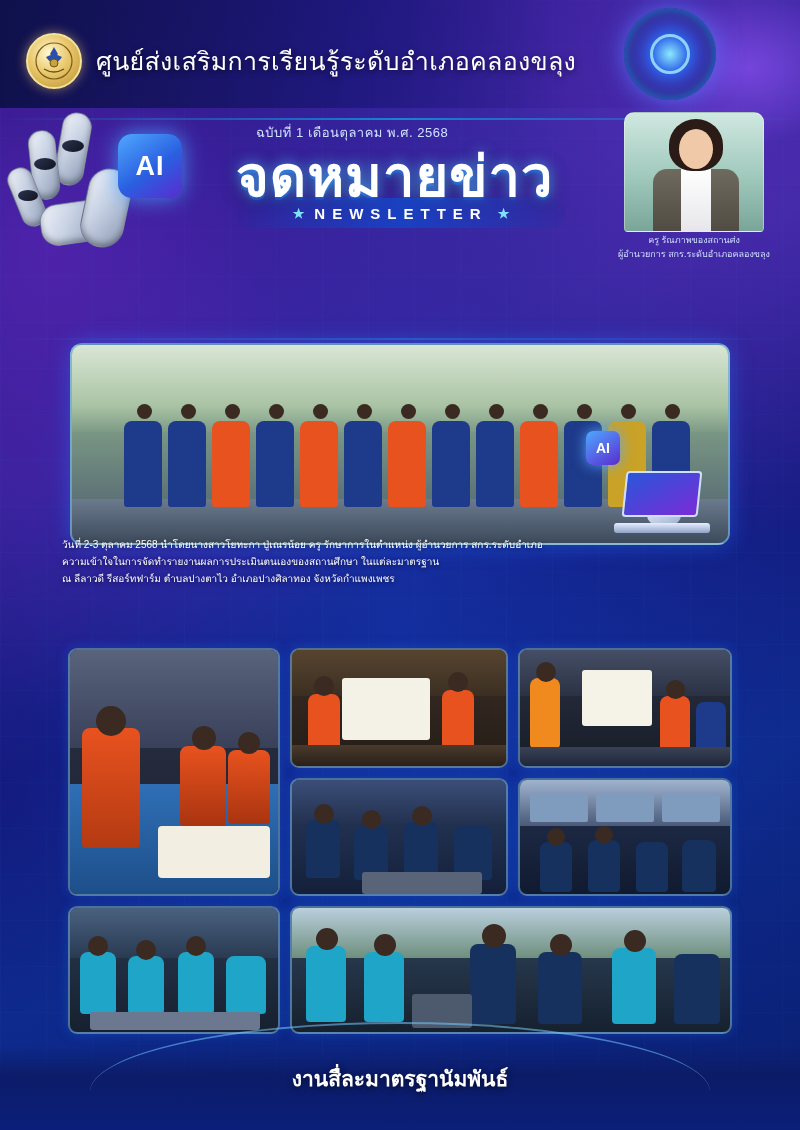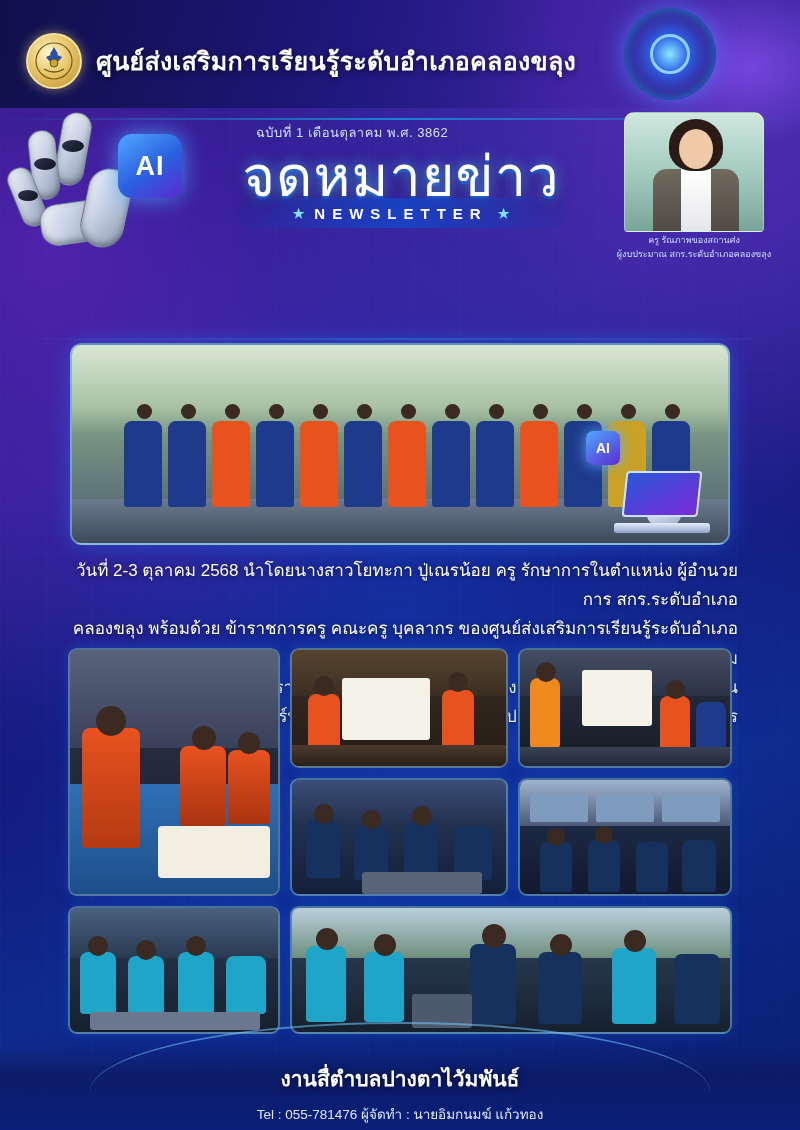--- a/index.html
+++ b/index.html
@@ -44,21 +44,21 @@
   .seal {
     width: 56px; height: 56px; border-radius: 50%;
     background: radial-gradient(circle at 40% 35%, #fff9d0 0%, #e8c66a 45%, #b8902f 100%);
     border: 2px solid #f4e49a;
     display: flex; align-items: center; justify-content: center;
     flex: 0 0 auto;
     box-shadow: 0 0 12px rgba(255,220,120,.5);
   }
   .seal svg { width: 40px; height: 40px; }
   .org-title {
-    font-size: 25px; font-weight: bold; color: #fff;
+    font-size: 25px; font-weight: normal; color: #fff;
     letter-spacing: .3px;
     text-shadow: 0 2px 6px rgba(0,0,0,.6);
   }
   .org-sub { font-size: 14px; color: #e6ecff; margin-top: 3px; }
 
   .head-orb {
     position: absolute; right: 84px; top: 8px;
     width: 92px; height: 92px; border-radius: 50%;
     background: radial-gradient(circle at 50% 50%, #8be8ff 0%, #2d63e8 28%, #3b1c96 60%, #1a0f5c 100%);
     box-shadow: 0 0 26px rgba(90,120,255,.8), inset 0 0 18px rgba(0,220,255,.6);
@@ -73,22 +73,22 @@
   }
 
   
   .masthead { position: relative; height: 210px; }
   .issue {
     position: absolute; left: 256px; top: 14px;
     font-size: 13px; color: #cfe2ff; letter-spacing: .5px;
   }
   .bigtitle {
     position: absolute; left: 236px; top: 24px;
-    width: 330px; text-align: center;
-    font-size: 56px; font-weight: normal; color: #ffffff;
+    width: 330px; 
+    font-size: 56px; font-weight: bold; color: #ffffff;
     text-shadow: 0 0 14px rgba(80,180,255,.95), 0 3px 0 #1640b0, 0 5px 18px rgba(0,0,0,.6);
     letter-spacing: 1px;
   }
   .newsbar {
     position: absolute; left: 236px; top: 90px; width: 330px;
     height: 30px; border-radius: 15px;
     background: linear-gradient(90deg, rgba(10,40,140,.1), rgba(20,70,200,.85), rgba(10,40,140,.1));
     display: flex; align-items: center; justify-content: center; gap: 10px;
     color: #fff; font-size: 15px; letter-spacing: 7px; font-weight: bold;
   }
@@ -164,23 +164,23 @@
   .laptop .screen { position:absolute; left:10px; top:0; width:76px; height:46px; border-radius:4px;
     background: linear-gradient(150deg,#2a57d8,#7a2bd8); border:2px solid #cfe0ff; transform: skewX(-6deg); }
   .laptop .base { position:absolute; left:0; bottom:0; width:96px; height:10px; border-radius:3px;
     background: linear-gradient(180deg,#e6eeff,#8fa3c8); }
   .mini-robot { position:absolute; right:44px; bottom:16px; width:40px; height:52px; }
   .mini-robot .h { width:26px; height:22px; border-radius:11px; background:linear-gradient(150deg,#ffffff,#b9c6dc); margin:0 auto; }
   .mini-robot .b { width:34px; height:26px; border-radius:10px; background:linear-gradient(150deg,#f4f7ff,#9fb0cf); margin:2px auto 0; }
 
   
   .bodytext {
-    position: absolute; left: 62px; top: 556px; width: 676px;
-    color: #ffffff; font-size: 17px; line-height: 1.72;
-    text-align: right;
+    position: absolute; left: 62px; top: 536px; width: 676px;
+    color: #ffffff; font-size: 10px; line-height: 1.72;
+    text-align: left;
     text-shadow: 0 1px 4px rgba(0,0,0,.55);
   }
 
   
   .grid { position: absolute; left: 68px; top: 648px; width: 664px; }
   .ph {
     position: absolute; border-radius: 9px; overflow: hidden;
     border: 2px solid rgba(130,195,255,.5);
     box-shadow: 0 0 12px rgba(30,110,230,.35);
   }
@@ -236,38 +236,38 @@
       <div class="finger" style="left:4px;top:58px;width:26px;height:62px;transform:rotate(-22deg);"></div>
       <div class="finger" style="left:30px;top:94px;width:64px;height:42px;transform:rotate(-8deg);"></div>
       <div class="knuckle" style="left:52px;top:32px;width:22px;height:12px;"></div>
       <div class="knuckle" style="left:24px;top:50px;width:22px;height:12px;"></div>
       <div class="knuckle" style="left:8px;top:82px;width:20px;height:11px;"></div>
       <div class="finger" style="left:74px;top:60px;width:44px;height:80px;border-radius:22px;transform:rotate(12deg);"></div>
     </div>
 
     <div class="ai-badge">AI</div>
 
-    <div class="issue">ฉบับที่ 1 เดือนตุลาคม พ.ศ. 3862</div>
+    <div class="issue">ฉบับที่ 1 เดือนตุลาคม พ.ศ. 2568</div>
     <div class="bigtitle">จดหมายข่าว</div>
     <div class="newsbar">
       <span class="star">★</span>
       <span>NEWSLETTER</span>
       <span class="star">★</span>
     </div>
 
 
     <div class="portrait-wrap">
       <div class="portrait">
         <div class="p-body"></div>
         <div class="p-shirt"></div>
         <div class="p-hair"></div>
         <div class="p-face"></div>
       </div>
       <div class="p-role">ครู รัณภาพของสถานศ่ง</div>
-      <div class="p-role">ผู้งบประมาณ สกร.ระดับอำเภอคลองขลุง</div>
+      <div class="p-role">ผู้อำนวยการ สกร.ระดับอำเภอคลองขลุง</div>
     </div>
   </div>
 
   <div class="hero">
     <div class="hero-sky"></div>
     <div class="hero-floor"></div>
     <div class="person" style="left:52px;">
         <div class="head"></div>
         <div class="torso" style="background:#1e3a8a;"></div>
       </div>
@@ -325,21 +325,20 @@
         <div class="b"></div>
       </div>
     <div class="laptop">
         <div class="screen"></div>
         <div class="base"></div>
       </div>
   </div>
 
   <div class="bodytext">
     <div>วันที่ 2-3 ตุลาคม 2568 นำโดยนางสาวโยทะกา ปู่เณรน้อย ครู รักษาการในตำแหน่ง ผู้อำนวยการ สกร.ระดับอำเภอ</div>
-    <div>คลองขลุง พร้อมด้วย ข้าราชการครู คณะครู บุคลากร ของศูนย์ส่งเสริมการเรียนรู้ระดับอำเภอคลองขลุง จัดโครงการอบรม</div>
     <div>ความเข้าใจในการจัดทำรายงานผลการประเมินตนเองของสถานศึกษา ในแต่ละมาตรฐาน</div>
     <div>ณ ลีลาวดี รีสอร์ทฟาร์ม ตำบลปางตาไว อำเภอปางศิลาทอง จังหวัดกำแพงเพชร</div>
   </div>
 
   <div class="grid">
 
     <div class="ph" style="left:0;top:0;width:212px;height:248px;background:linear-gradient(180deg,#2c3346,#1a2030);">
       <div class="sky" style="background:linear-gradient(180deg,#59637c,#39405a);"></div>
       <div class="fl" style="background:linear-gradient(180deg,#2f6fb5,#1d4f8a);height:45%;"></div>
       <div class="blob" style="left:12px;top:78px;width:58px;height:120px;background:linear-gradient(180deg,#e8521f,#b43a12);"></div>
@@ -421,16 +420,15 @@
       <div class="dot" style="left:258px;top:26px;width:22px;height:22px;background:#3a2a22;"></div>
       <div class="blob" style="left:320px;top:40px;width:44px;height:76px;background:#1fa5c8;"></div>
       <div class="dot" style="left:332px;top:22px;width:22px;height:22px;background:#3a2a22;"></div>
       <div class="blob" style="left:382px;top:46px;width:46px;height:70px;background:#17315f;"></div>
       <div class="blob" style="left:120px;top:86px;width:60px;height:34px;background:#4d5a6e;border-radius:3px;"></div>
     </div>
   </div>
 
   <div class="footer">
     <div class="arc"></div>
-    <div class="f-title">งานสื่ตำบลปางตาไวัมพันธ์</div>
-    <div class="f-sub">Tel : 055-781476 ผู้จัดทำ : นายอิมกนมฆ์ แก้วทอง</div>
+    <div class="f-title">งานสื่ละมาตรฐานัมพันธ์</div>
   </div>
 </div>
 
 </body></html>

